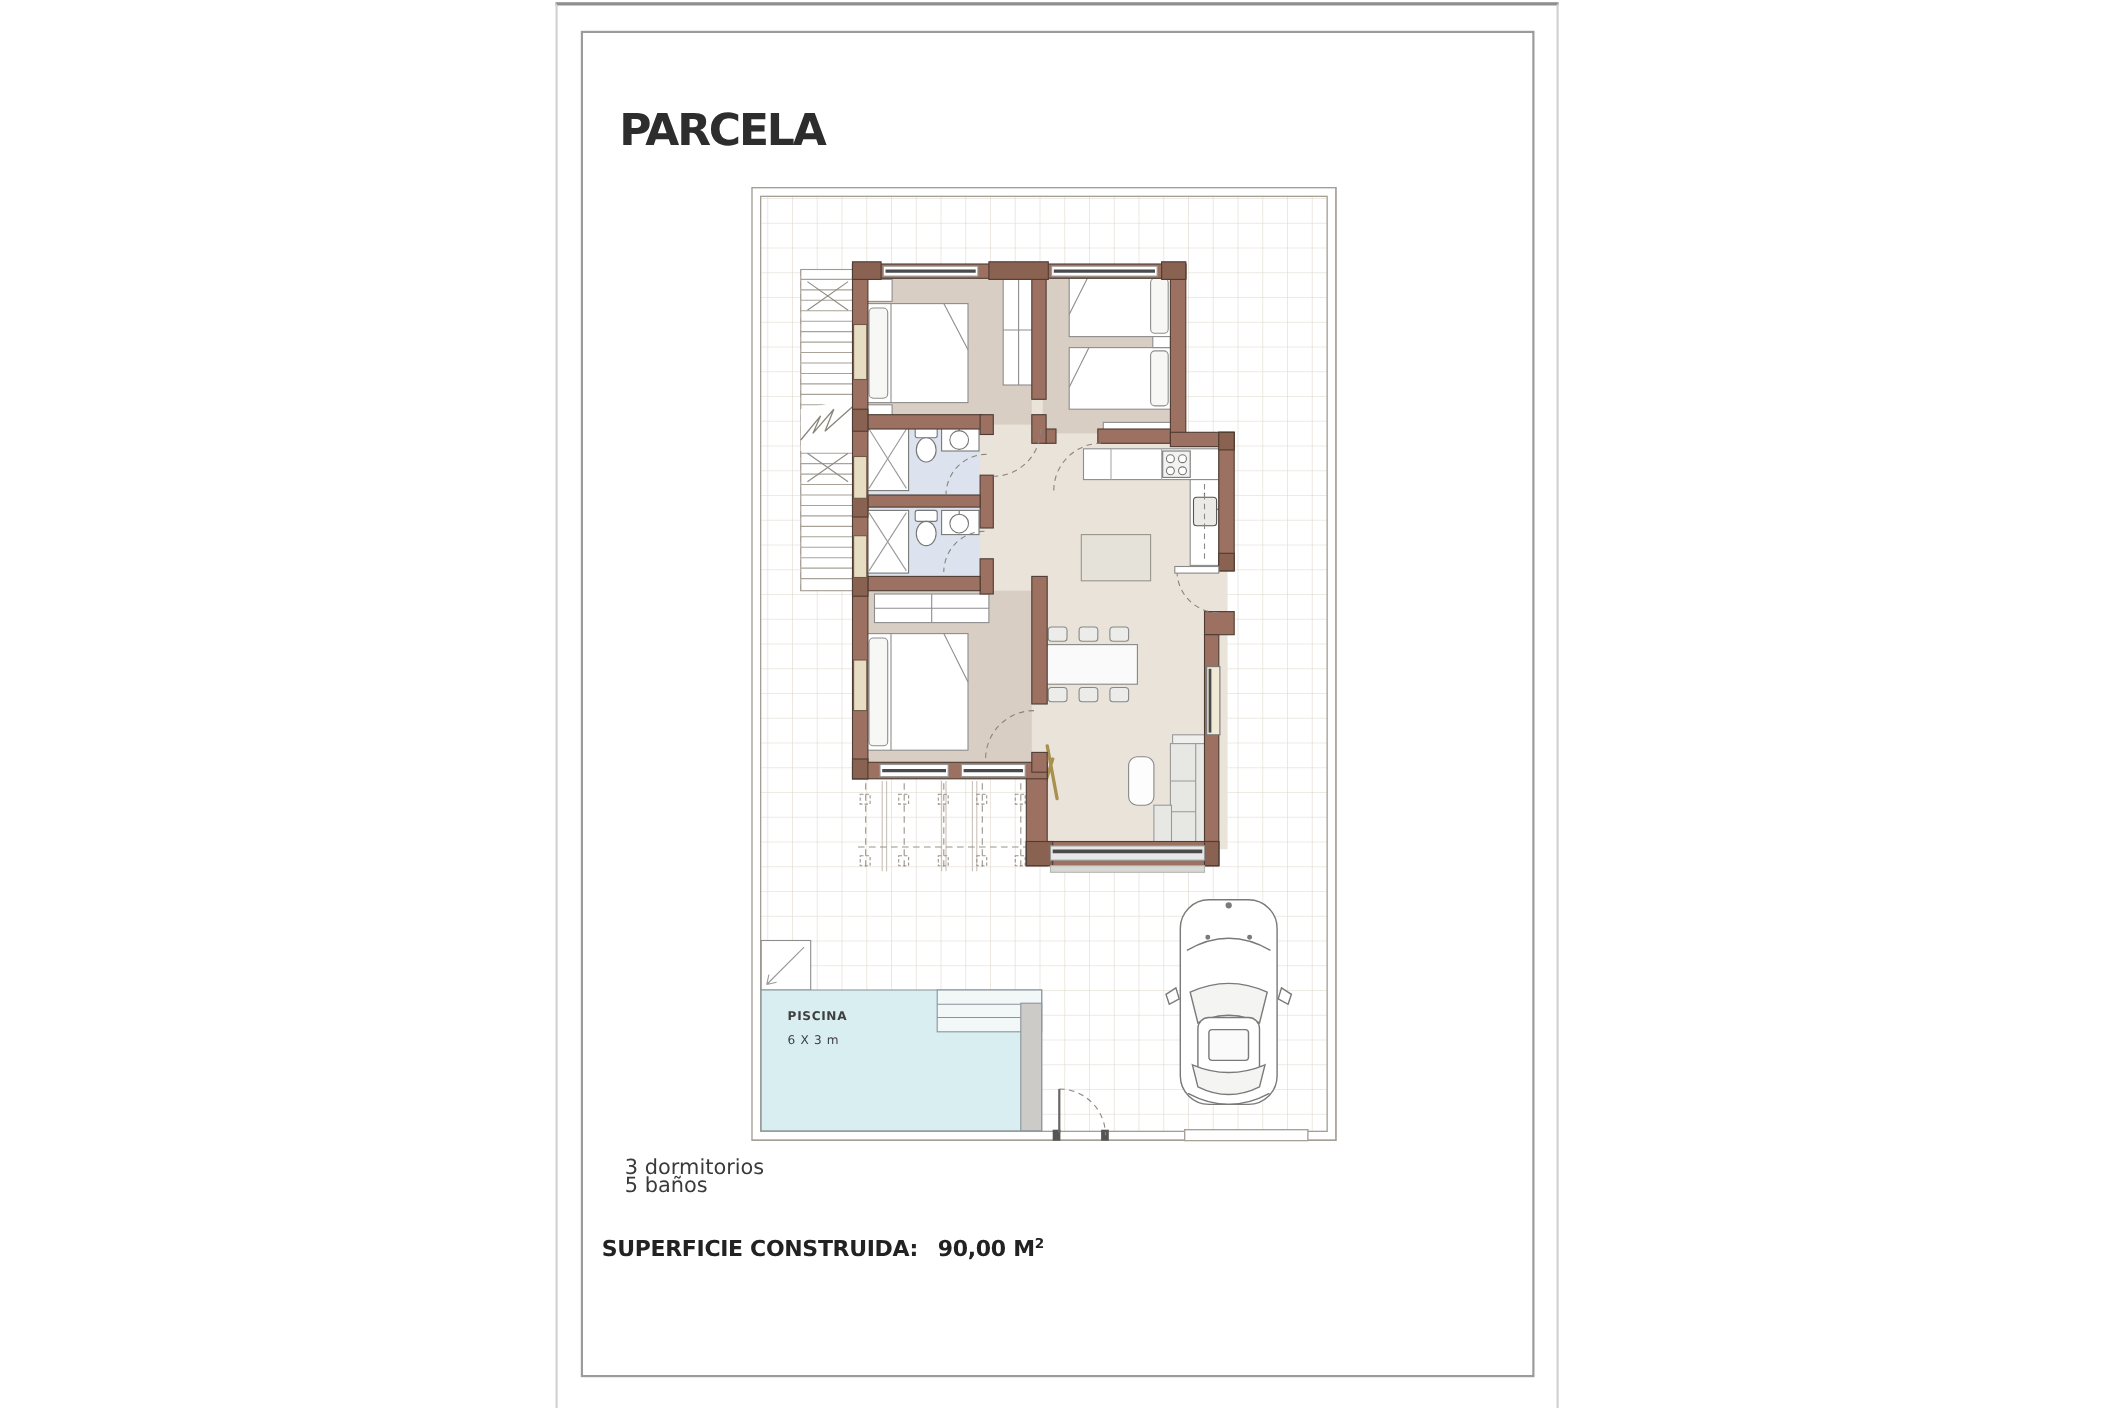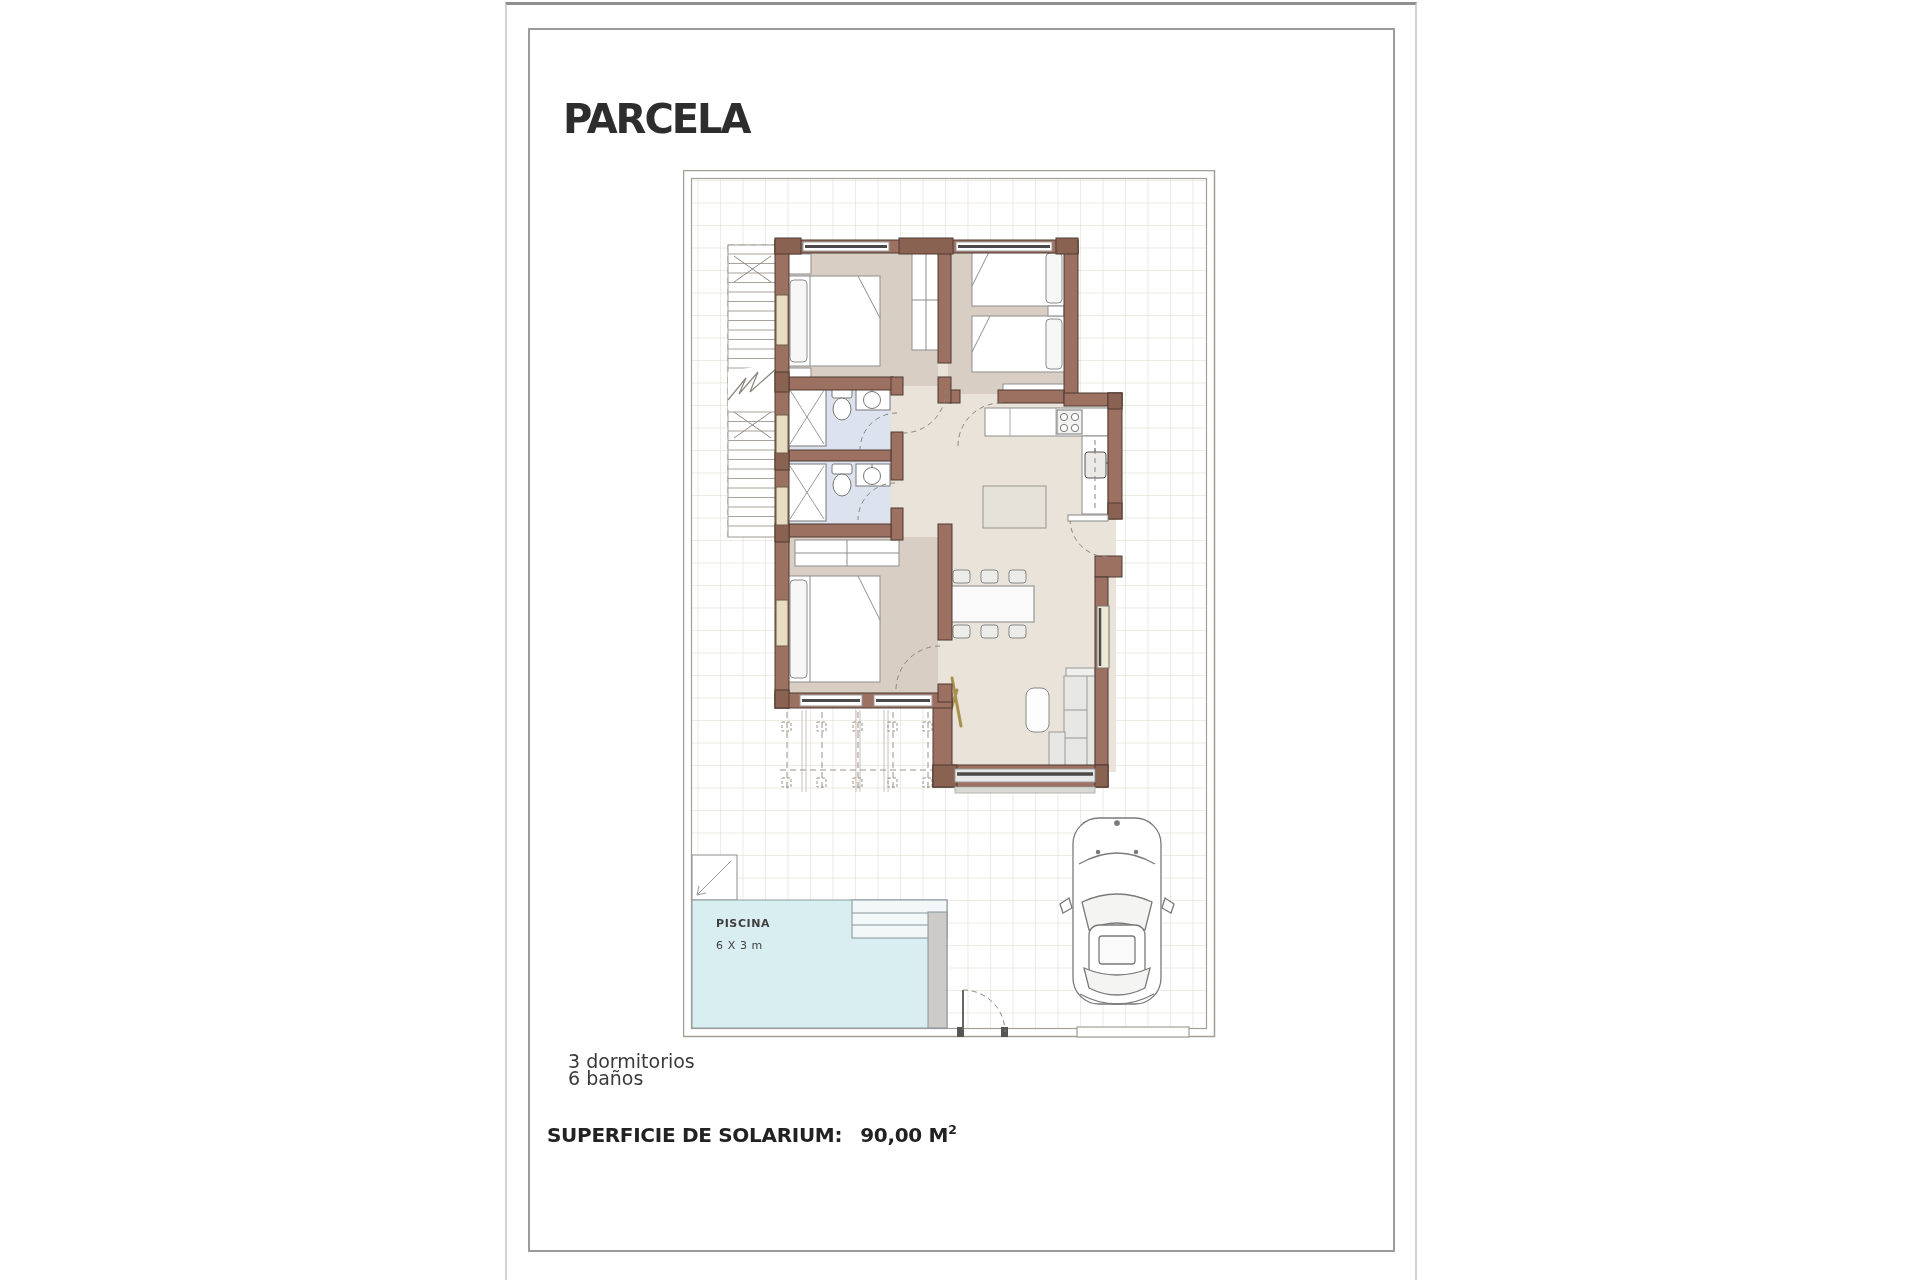--- a/index.html
+++ b/index.html
@@ -284,23 +284,23 @@
       <path d="M1069,898 l-9,6 l3,9 l9,-5 z"></path>
       <path d="M1165,898 l9,6 l-3,9 l-9,-5 z"></path>
       <circle cx="1098" cy="852" r="1.6" fill="#7a7a7a"></circle>
       <circle cx="1136" cy="852" r="1.6" fill="#7a7a7a"></circle>
       <circle cx="1117" cy="823" r="2.2" fill="#7a7a7a"></circle>
     </g>
   </svg>
 
   <div class="notes">
     <div>3 dormitorios</div>
-    <div>6 baños</div>
+    <div>5 baños</div>
   </div>
 
   <div class="summary">
-    <div class="srow r2">
-      <span>SUPERFICIE DE SOLARIUM:</span><span class="val">90,00</span>
+    <div class="srow r1">
+      <span>SUPERFICIE CONSTRUIDA:</span><span class="val">90,00</span>
       <span><span>M</span><sup>2</sup></span>
     </div>
   </div>
 
 </div>
 
 </body></html>

